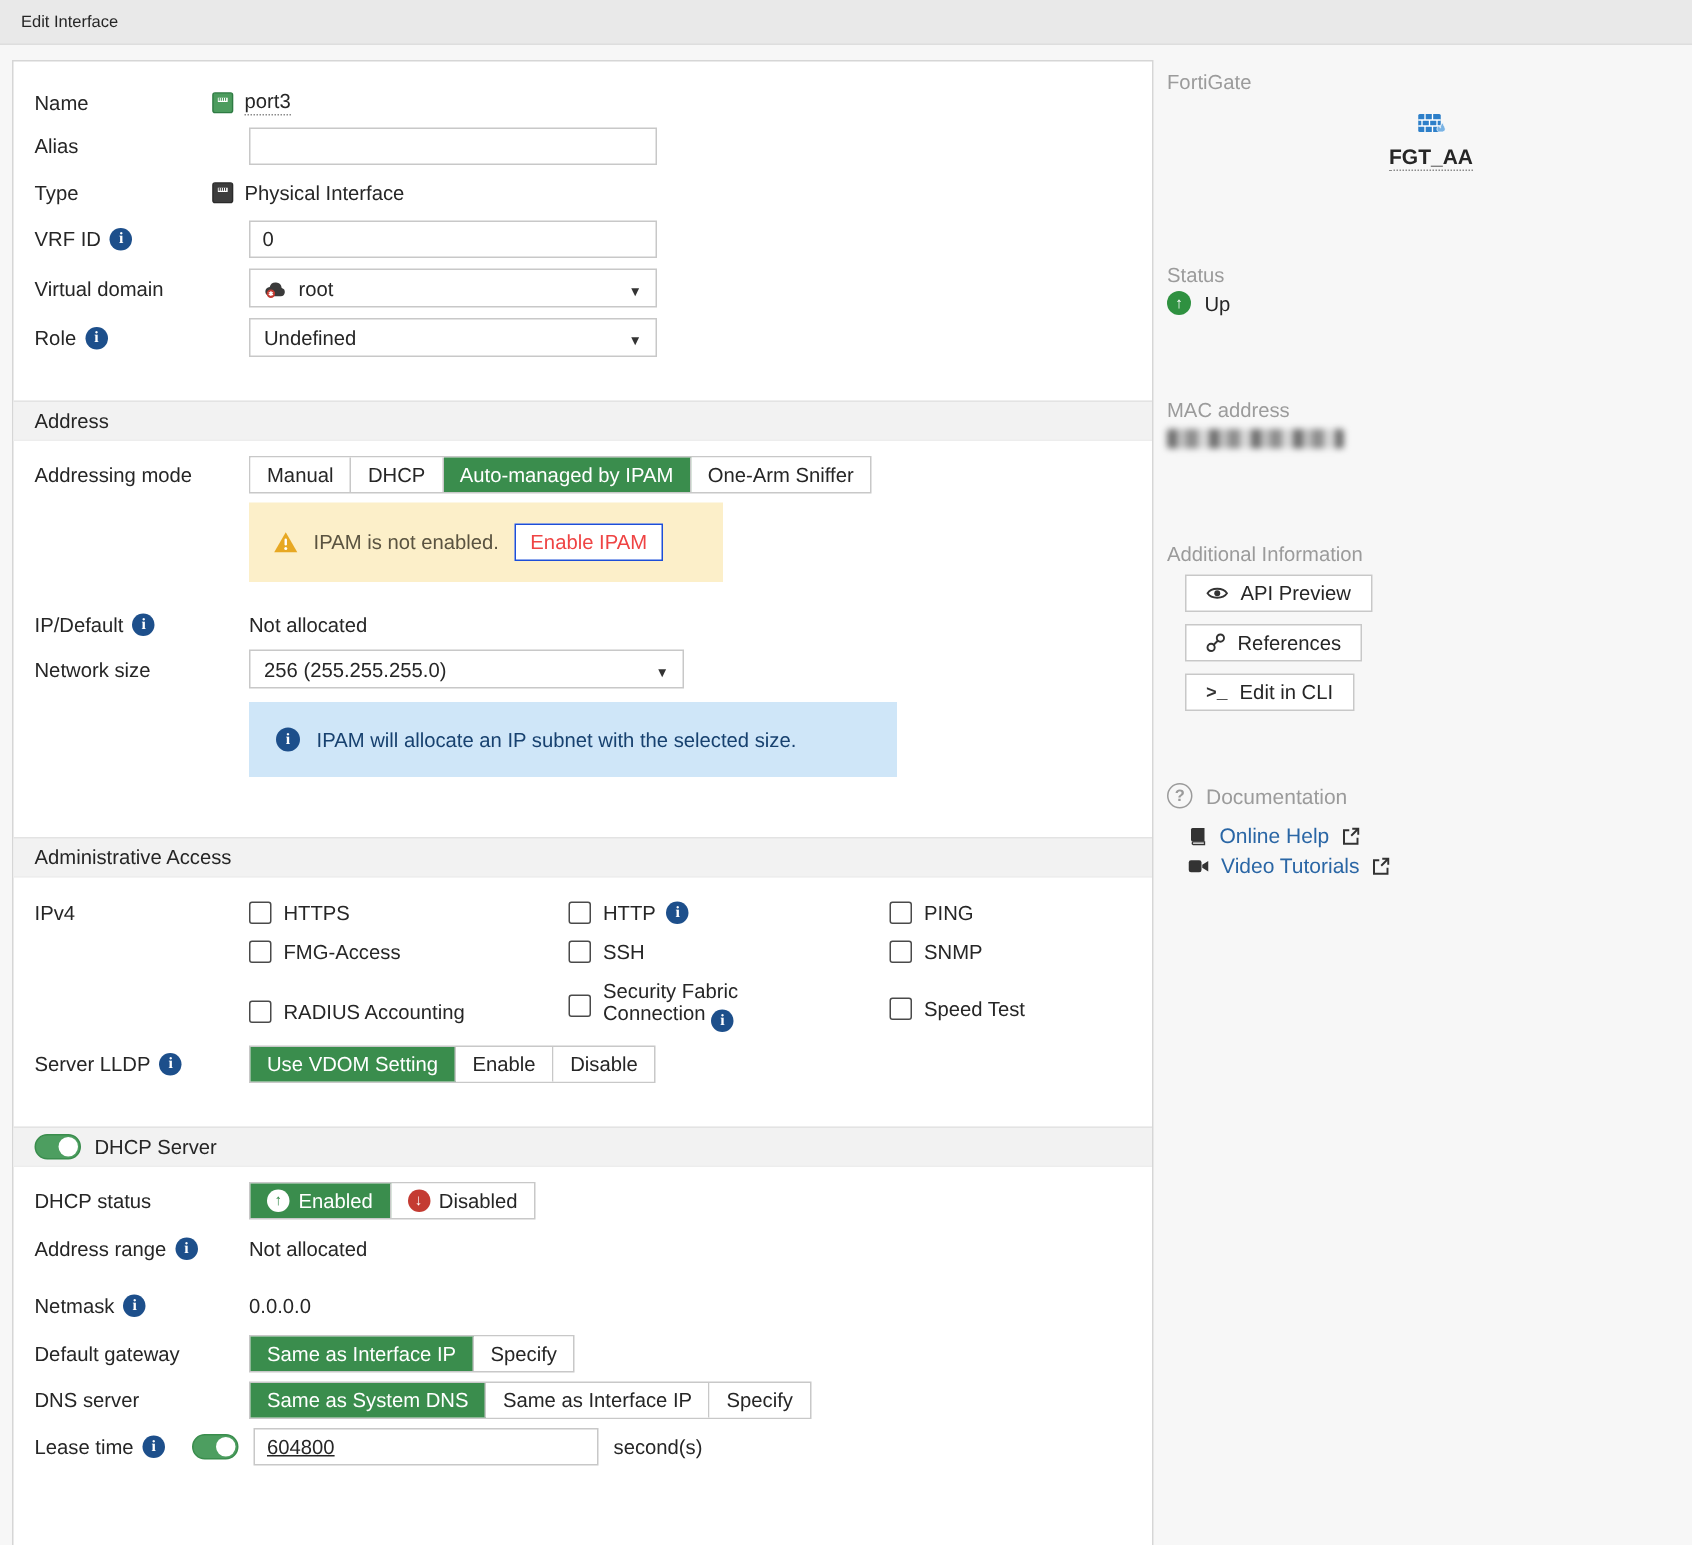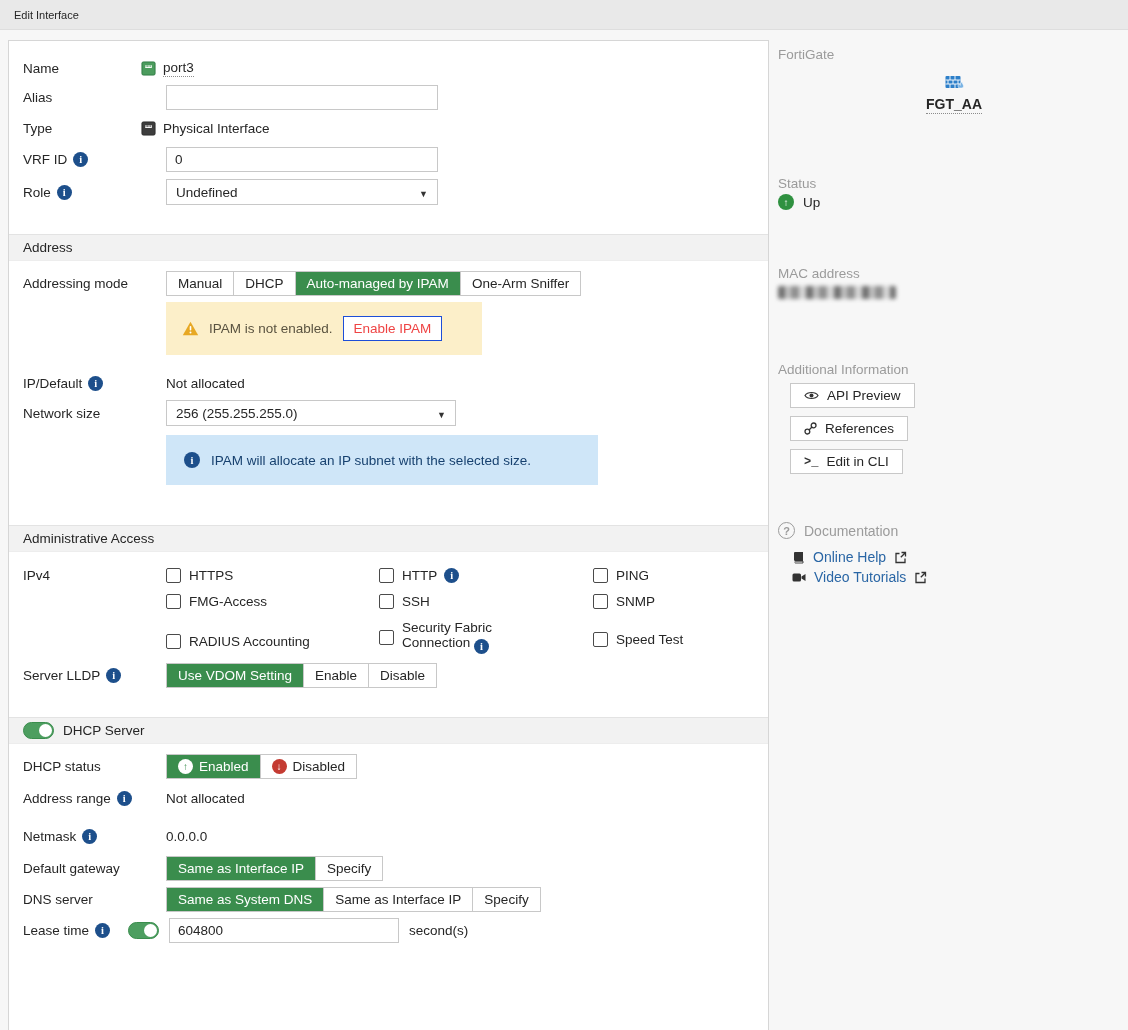--- a/index.html
+++ b/index.html
@@ -110,20 +110,34 @@
   </div>
 
   <div class="row" style="margin-bottom:7px">
     <div class="label">
       <span>VRF ID</span>
       <span class="info"></span>
     </div>
     <input class="input" value="0" style="">
   </div>
 
+  <div class="row" style="margin-bottom:7px">
+    <div class="label">Virtual domain</div>
+    <div class="select">
+      <span class="icon">
+        <svg width="16" height="13" viewBox="0 0 16 13">
+            <path d="M4.2 11.5a3.1 3.1 0 0 1-.4-6.2A4.1 4.1 0 0 1 11.8 6a2.8 2.8 0 0 1-.6 5.5z" fill="#3a3a3a"></path>
+            <circle cx="4.6" cy="9.8" r="2.8" fill="#c43b32"></circle>
+            <path d="M4.6 8.2v3.2M3.2 9 6 10.6M6 9 3.2 10.6" stroke="#fff" stroke-width="0.9"></path>
+          </svg>
+      </span>
+      <span class="grow">root</span>
+      <span class="caret"></span>
+    </div>
+  </div>
 
   <div class="row">
     <div class="label">
       <span>Role</span>
       <span class="info"></span>
     </div>
     <div class="select">
       <span class="grow">Undefined</span>
       <span class="caret"></span>
     </div>
@@ -286,21 +300,21 @@
       <button class="seg-btn">Specify</button>
     </div>
   </div>
 
   <div class="row" style="margin-top:5px">
     <div class="label" style="width:105px">
       <span>Lease time</span>
       <span class="info"></span>
     </div>
     <span class="toggle" style="margin-right:10px"></span>
-    <input class="input" style="width: 230px;" value="604800">
+    <input class="input" style="width: 230px; text-decoration: underline;" value="604800">
     <span style="margin-left:10px">second(s)</span>
   </div>
 
 </div>
 
 <div class="sidebar">
   <div class="sb-label">FortiGate</div>
   <div class="sb-device">
     <span class="icon">
       <svg width="19" height="14" viewBox="0 0 19 14">

